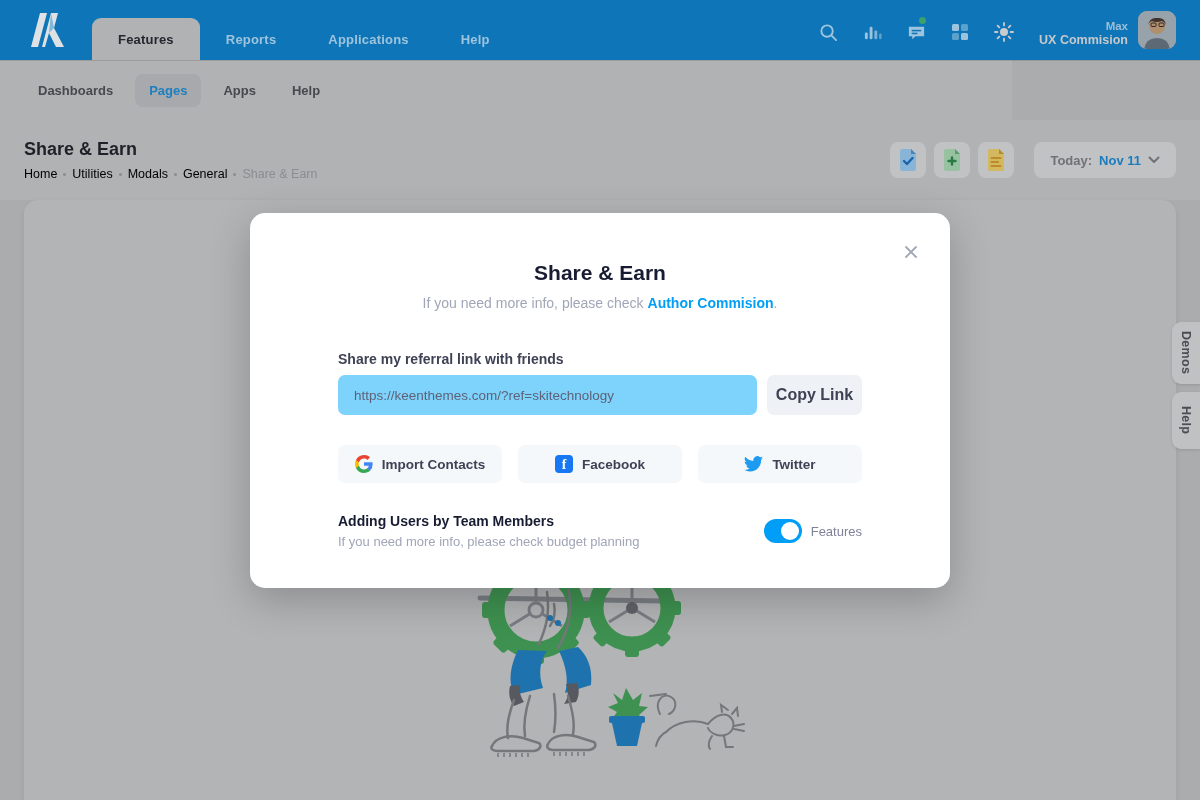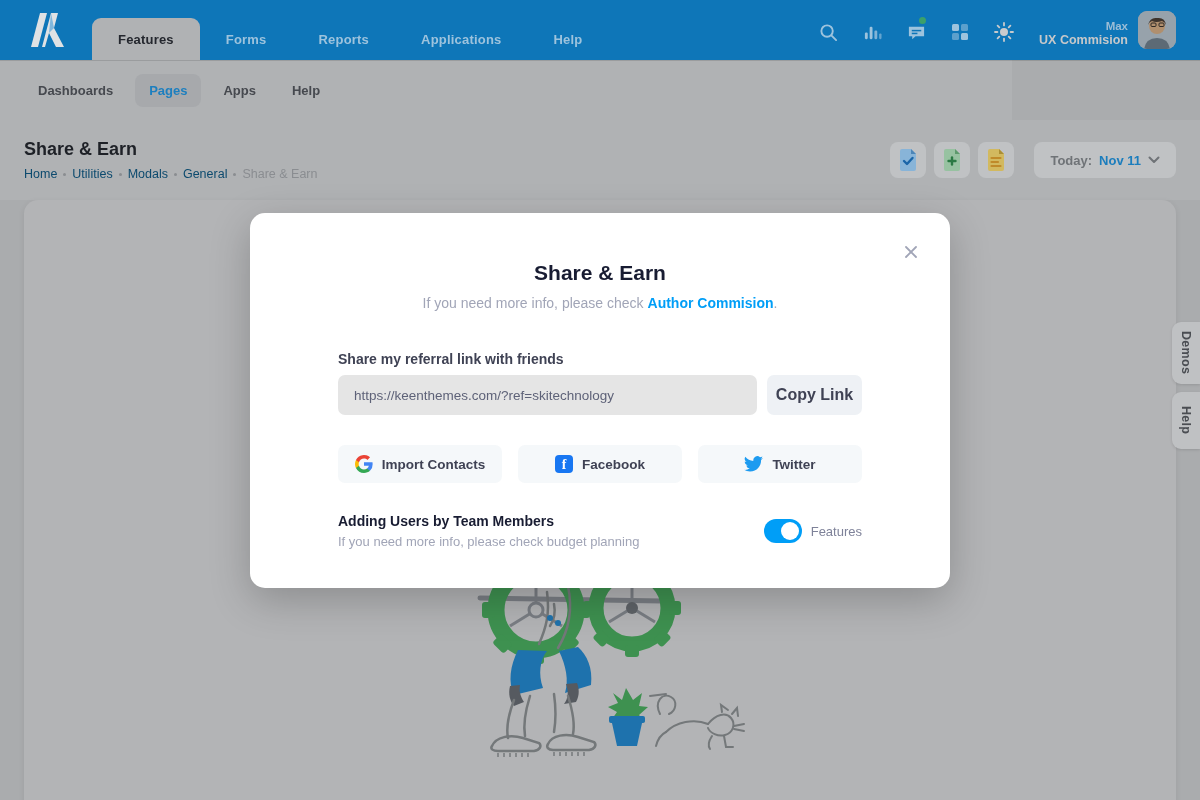--- a/index.html
+++ b/index.html
@@ -29,21 +29,21 @@
             display:flex; align-items:center; padding-left:24px; gap:8px; }
   .subnav-item { font-size:13px; font-weight:600; color:#46494f; padding:9px 14px; border-radius:8px; cursor:pointer; }
   .subnav-item.active { background:#a7a9ac; color:#1d7fbf; }
 
   
   .page-header { position:absolute; left:0; top:120px; width:1200px; height:80px; background:#b0b2b4;
                  display:flex; align-items:center; justify-content:space-between; padding:0 24px; }
   .ph-left { display:flex; flex-direction:column; gap:7px; }
   .page-title { font-size:18px; font-weight:700; color:#1e2127; }
   .breadcrumb { display:flex; align-items:center; gap:6px; font-size:12.5px; font-weight:500; }
-  .crumb { color:#0c4a6e; cursor:pointer; display:flex; align-items:center; gap:6px; }
+  .crumb { color:#000000; cursor:pointer; display:flex; align-items:center; gap:6px; }
   .crumb::after { content:""; width:3px; height:3px; border-radius:50%; background:#8a8d91; display:inline-block; }
   .crumb.current { color:#8a8d91; cursor:default; }
   .crumb.current::after { display:none; }
   .ph-right { display:flex; align-items:center; gap:8px; }
   .doc-btn { width:36px; height:36px; border-radius:8px; background:#c0c2c4; display:flex;
              align-items:center; justify-content:center; cursor:pointer; }
   .today-pill { height:36px; margin-left:12px; border-radius:8px; background:#c0c2c4; display:flex;
                 align-items:center; gap:7px; padding:0 16px; cursor:pointer; }
   .today-label { font-size:13px; font-weight:600; color:#6f7377; }
   .today-value { font-size:13px; font-weight:700; color:#1b7dbd; }
@@ -63,21 +63,21 @@
   
   .modal { position:absolute; left:250px; top:213px; width:700px; height:375px; background:#ffffff;
            border-radius:15px; box-shadow:0 12px 40px rgba(0,0,0,.22); z-index:10; padding:0 88px; }
   .modal-close { position:absolute; top:28px; right:28px; width:22px; height:22px; display:flex;
                  align-items:center; justify-content:center; cursor:pointer; color:#a1a5b7; }
   .modal-title { margin-top:48px; text-align:center; font-size:21px; font-weight:700; color:#181c32; }
   .modal-subtitle { margin-top:10px; text-align:center; font-size:14px; font-weight:500; color:#a1a5b7; }
   .modal-subtitle a { color:#009ef7; font-weight:700; text-decoration:none; cursor:pointer; }
   .field-label { margin-top:40px; font-size:14px; font-weight:600; color:#3f4254; }
   .link-row { margin-top:8px; display:flex; gap:10px; }
-  .link-input { flex:1; height:40px; background:#e5e5e5; border:none; border-radius:7px;
+  .link-input { flex:1; height:40px; background:#7dd3fc; border:none; border-radius:7px;
                 padding:0 16px; font-size:13.5px; color:#5e6278; font-family:"Liberation Sans",sans-serif; outline:none; }
   .copy-btn { width:95px; height:40px; border:none; border-radius:7px; background:#eef1f5;
               font-size:16px; font-weight:600; color:#3f4254; cursor:pointer; font-family:"Liberation Sans",sans-serif; }
   .social-row { margin-top:30px; display:flex; gap:16px; }
   .social-btn { flex:1; height:38px; border:none; border-radius:7px; background:#f5f8fa; display:flex;
                 align-items:center; justify-content:center; gap:9px; font-size:13.5px; font-weight:600;
                 color:#3f4254; cursor:pointer; font-family:"Liberation Sans",sans-serif; }
   .fb-badge { width:18px; height:18px; border-radius:4px; background:#1877f2; color:#fff; font-size:14px;
               font-weight:700; display:flex; align-items:flex-end; justify-content:center; line-height:17px;
               font-family:"Liberation Serif", serif; }
@@ -96,23 +96,20 @@
   <div class="logo">
     <svg width="38" height="34" viewBox="0 0 38 34">
       <path d="M3 34 L12 0 H19 L10 34 Z" fill="#dfe2e4"></path>
       <path d="M14 34 L23 0 H30 L26 15 L36 34 H28 L21 20 L17 34 Z" fill="#dfe2e4"></path>
       <path d="M23 0 L26 15 L21 20 Z" fill="#7fb7dd"></path>
     </svg>
   </div>
   <nav class="nav-tabs">
     <div class="nav-tab active">
         <span>Features</span>
-      </div>
-    <div class="nav-tab">
-        <span>Forms</span>
       </div>
     <div class="nav-tab">
         <span>Reports</span>
       </div>
     <div class="nav-tab">
         <span>Applications</span>
       </div>
     <div class="nav-tab">
         <span>Help</span>
       </div>

